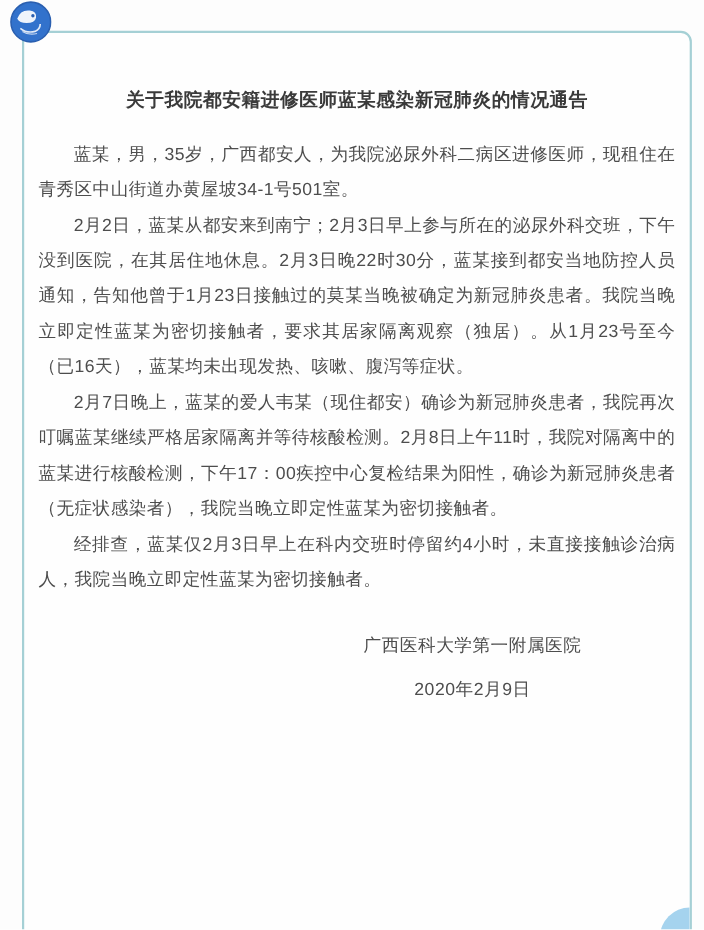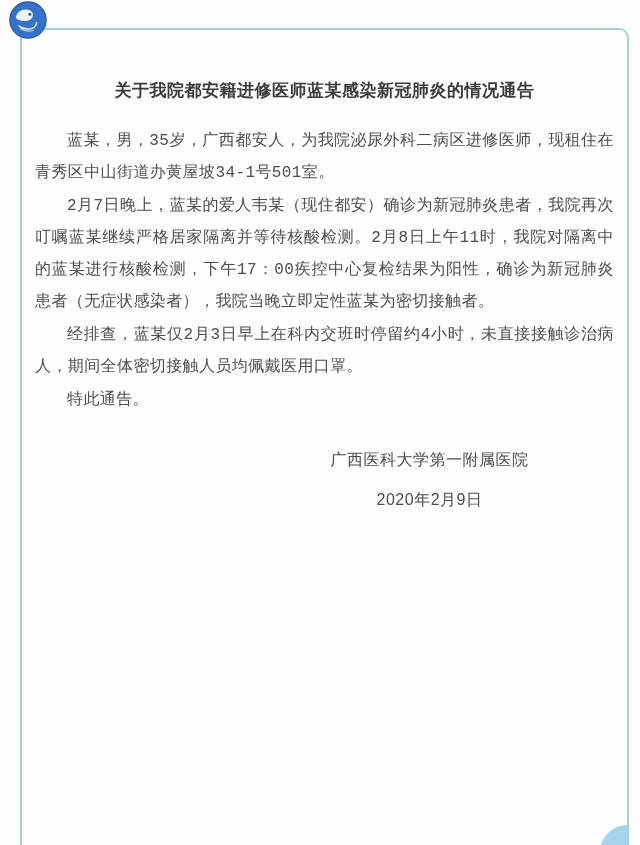--- a/index.html
+++ b/index.html
@@ -57,21 +57,20 @@
     margin: 21px 13px 0 13px;
     color: #4d4d4d;
     font-size: 16px;
     letter-spacing: 0.4px;
     line-height: 32px;
     text-align: justify;
   }
   .doc-body p {
     text-indent: 2em;
     margin-bottom: 1px;
-    font-family: Liberation Mono, monospace;
   }
   .signature-block {
     position: relative;
     left: 105px;
     margin-top: 24px;
     text-align: center;
     color: #4d4d4d;
     font-size: 16px;
     letter-spacing: 0.5px;
     line-height: 40px;
@@ -81,23 +80,23 @@
 <body>
 
 <div class="page">
 
   <div class="frame">
 
     <h1 class="title">关于我院都安籍进修医师蓝某感染新冠肺炎的情况通告</h1>
 
     <div class="doc-body">
       <p>蓝某，男，35岁，广西都安人，为我院泌尿外科二病区进修医师，现租住在青秀区中山街道办黄屋坡34-1号501室。</p>
+      <p>2月2日，蓝某从都安来到南宁；2月3日早上参与所在的泌尿外科交班，下午没到医院，在其居住地休息。2月3日晚22时30分，蓝某接到都安当地防控人员通知，告知他曾于1月23日接触过的莫某当晚被确定为新冠肺炎患者。我院当晚立即定性蓝某为密切接触者，要求其居家隔离观察（独居）。从1月23号至今（已16天），蓝某均未出现发热、咳嗽、腹泻等症状。</p>
       <p>2月7日晚上，蓝某的爱人韦某（现住都安）确诊为新冠肺炎患者，我院再次叮嘱蓝某继续严格居家隔离并等待核酸检测。2月8日上午11时，我院对隔离中的蓝某进行核酸检测，下午17：00疾控中心复检结果为阳性，确诊为新冠肺炎患者（无症状感染者），我院当晚立即定性蓝某为密切接触者。</p>
-      <p>经排查，蓝某仅2月3日早上在科内交班时停留约4小时，未直接接触诊治病人，期间全体密切接触人员均佩戴医用口罩。</p>
-      <p>特此通告。</p>
+      <p>经排查，蓝某仅2月3日早上在科内交班时停留约4小时，未直接接触诊治病人，我院当晚立即定性蓝某为密切接触者。</p>
 
       <div class="signature-block">
         <div>广西医科大学第一附属医院</div>
         <div>2020年2月9日</div>
       </div>
     </div>
 
     <div class="corner-accent"></div>
   </div>
 

